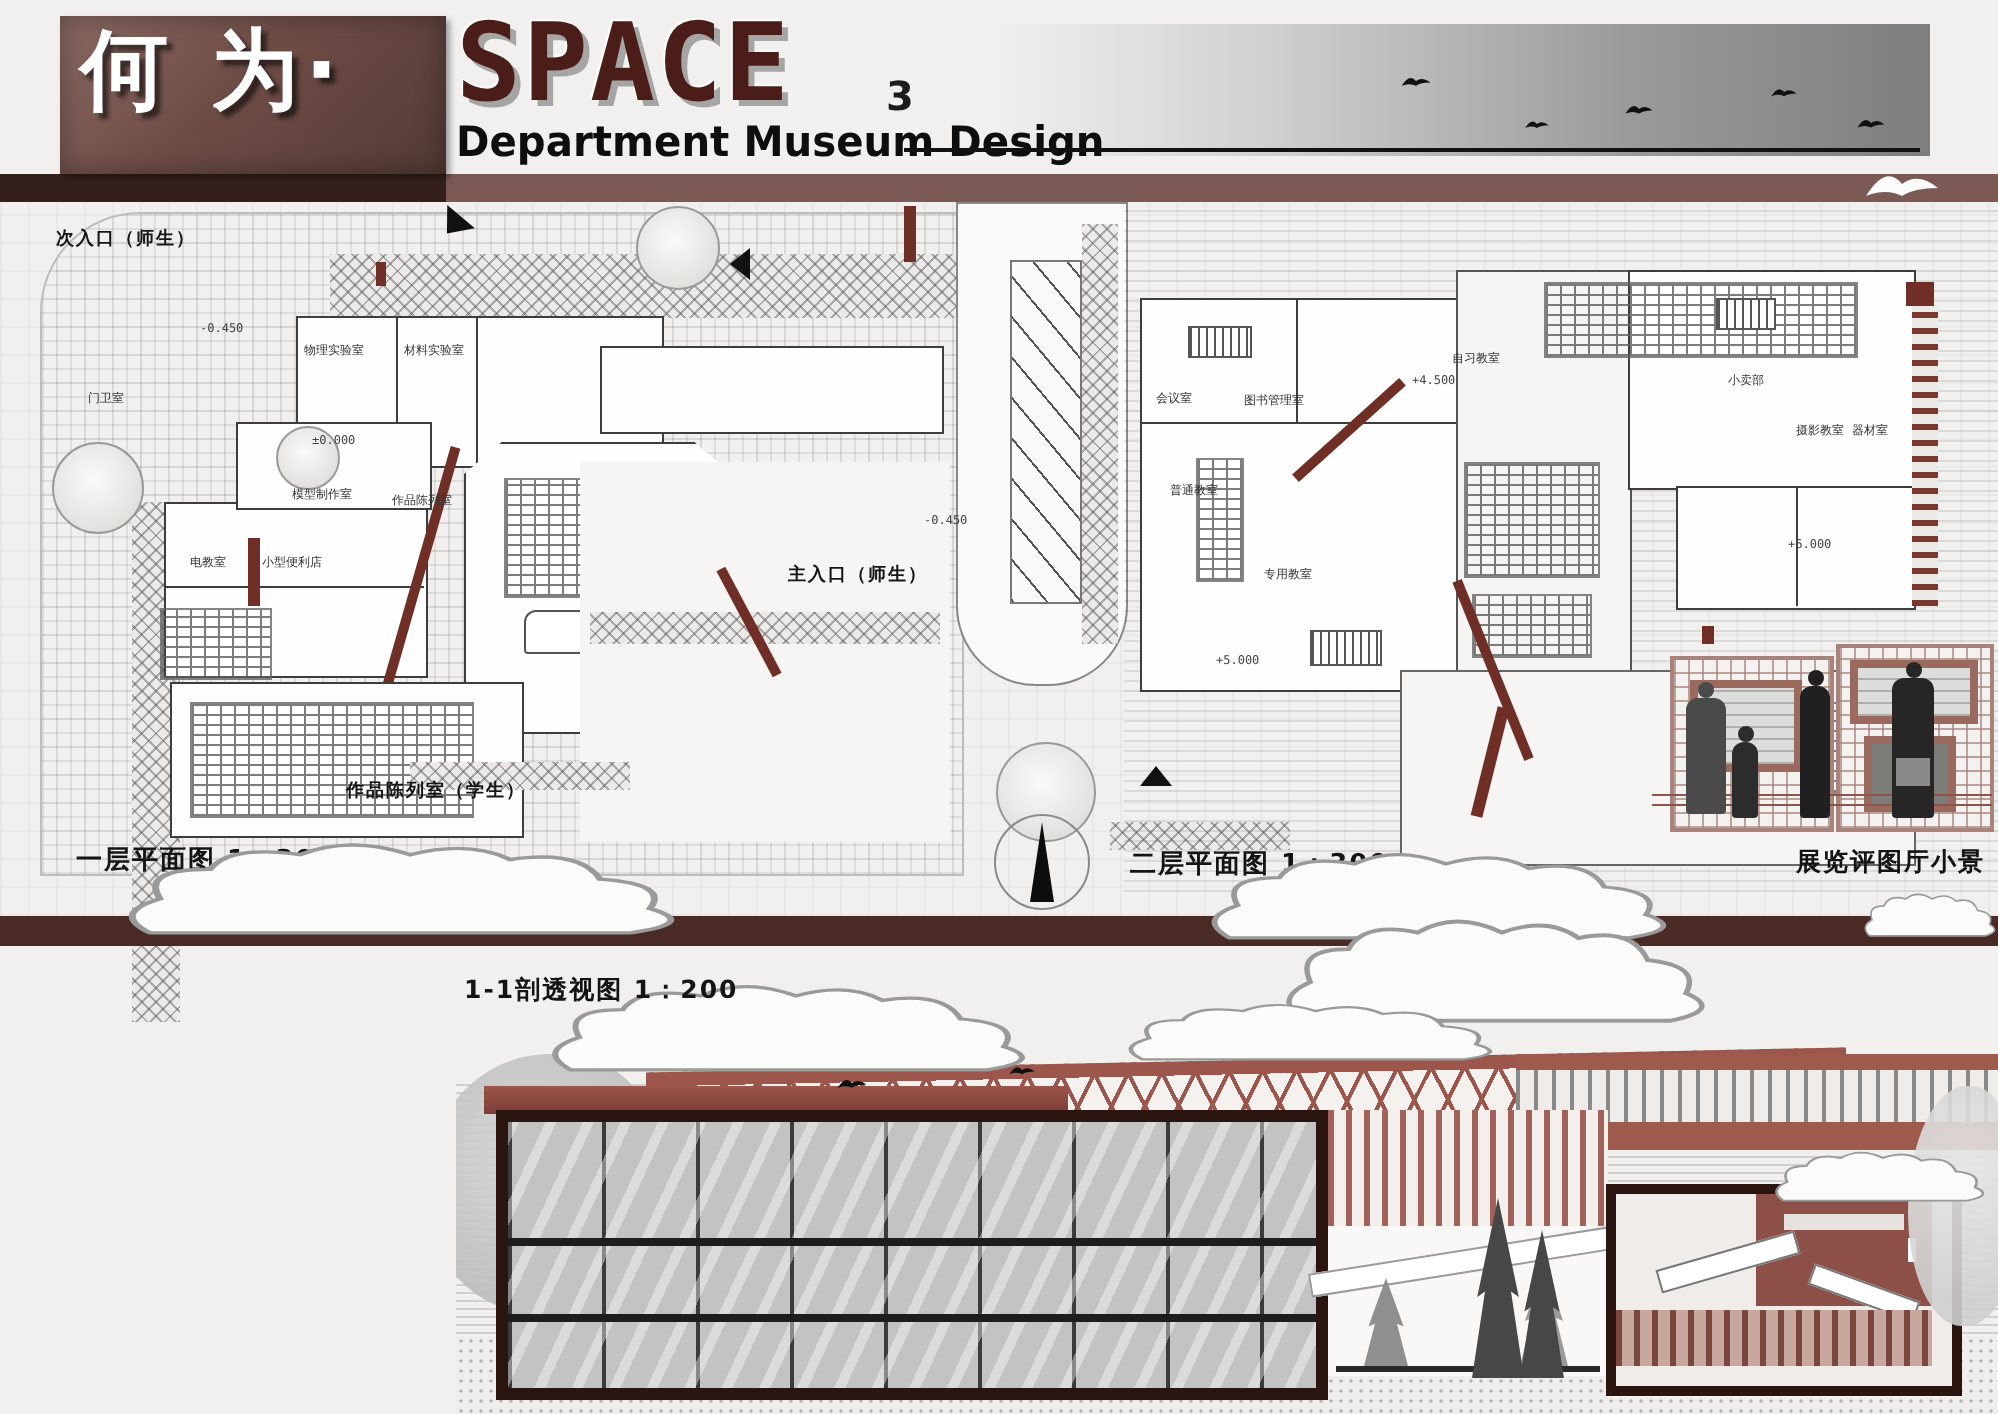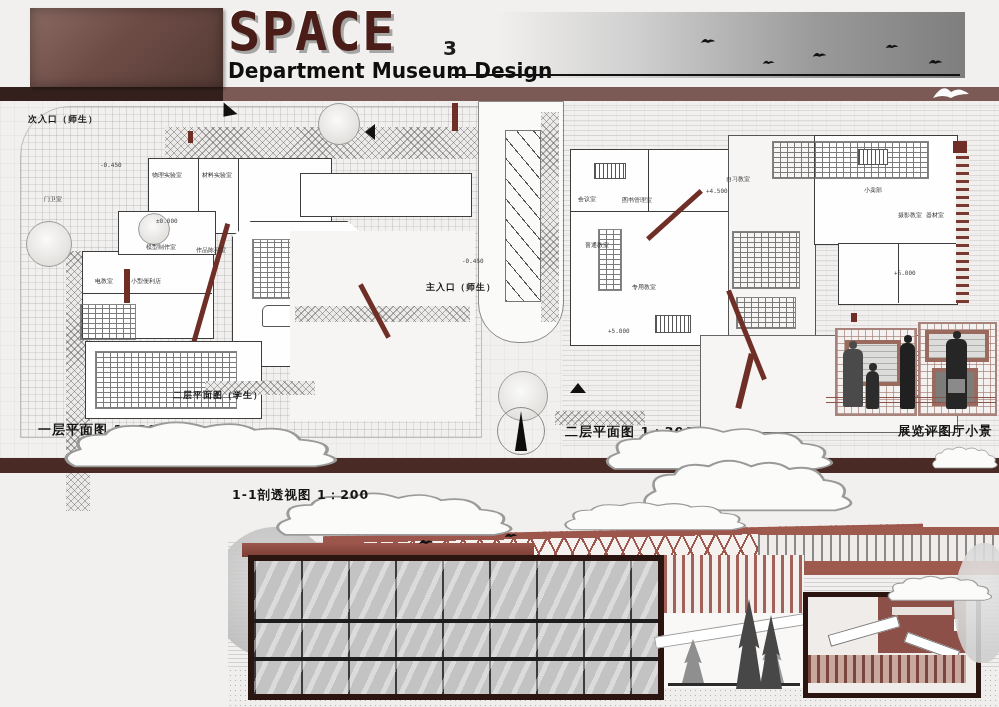--- a/index.html
+++ b/index.html
@@ -105,20 +105,21 @@
 </head>
 <body>
 
 <div class="board">
 
   <div>
     <div class="hdr-grad"></div>
     <div class="hdr-band"></div>
     <div class="hdr-band-dark"></div>
     <div class="hdr-box">
+      <div class="title-cn">何 为·</div>
     </div>
     <div class="title-en">SPACE</div>
     <div class="edition">3</div>
     <div class="sub-right">Department Museum Design</div>
     <div class="hdr-rule"></div>
     <svg class="bird" style="left:700px;top:36px;width:16px;height:9px;" viewBox="0 0 20 10">
         <path d="M1 8 Q6 0 10 5 Q14 2 19 6 Q13 6 10 8 Q6 6 1 8 Z"></path>
       </svg>
     <svg class="bird" style="left:762px;top:58px;width:13px;height:8px;" viewBox="0 0 20 10">
         <path d="M1 8 Q6 0 10 5 Q14 2 19 6 Q13 6 10 8 Q6 6 1 8 Z"></path>
@@ -179,22 +180,22 @@
       <div class="mw" style="left:124px;top:168px;width:6px;height:34px;"></div>
       <div class="mw" style="left:188px;top:30px;width:5px;height:12px;"></div>
       <div class="mw" style="left:452px;top:2px;width:6px;height:28px;"></div>
       <div class="mw" style="left:372px;top:180px;width:5px;height:60px;transform:rotate(-28deg);"></div>
 
       <div class="tri" style="left:218px;top:6px;border-left:9px solid transparent;border-right:9px solid transparent;border-top:11px solid #111;transform:rotate(40deg);"></div>
       <div class="tri" style="left:362px;top:26px;border-left:8px solid transparent;border-right:8px solid transparent;border-top:10px solid #111;transform:rotate(90deg);"></div>
       <div class="tri" style="left:570px;top:282px;border-left:8px solid transparent;border-right:8px solid transparent;border-bottom:10px solid #111;"></div>
 
       <div class="lbl entr" style="left:28px;top:12px;">次入口（师生）</div>
-      <div class="lbl entr" style="left:426px;top:180px;font-family:Liberation Mono, monospace;">主入口（师生）</div>
-      <div class="lbl entr" style="left:173px;top:288px;">二层平面图（学生）</div>
+      <div class="lbl entr" style="left:394px;top:180px;font-family:Liberation Mono, monospace;">主入口（师生）</div>
+      <div class="lbl entr" style="left:173px;top:288px;">作品陈列室（学生）</div>
       <div class="lbl rlbl" style="left:152px;top:70px;">物理实验室</div>
       <div class="lbl rlbl" style="left:202px;top:70px;">材料实验室</div>
       <div class="lbl rlbl" style="left:44px;top:94px;">门卫室</div>
       <div class="lbl rlbl" style="left:146px;top:142px;">模型制作室</div>
       <div class="lbl rlbl" style="left:95px;top:176px;">电教室</div>
       <div class="lbl rlbl" style="left:131px;top:176px;">小型便利店</div>
       <div class="lbl rlbl" style="left:196px;top:145px;">作品陈列室</div>
       <div class="lbl lvl" style="left:156px;top:116px;">±0.000</div>
       <div class="lbl lvl" style="left:100px;top:60px;">-0.450</div>
       <div class="lbl lvl" style="left:462px;top:156px;">-0.450</div>

